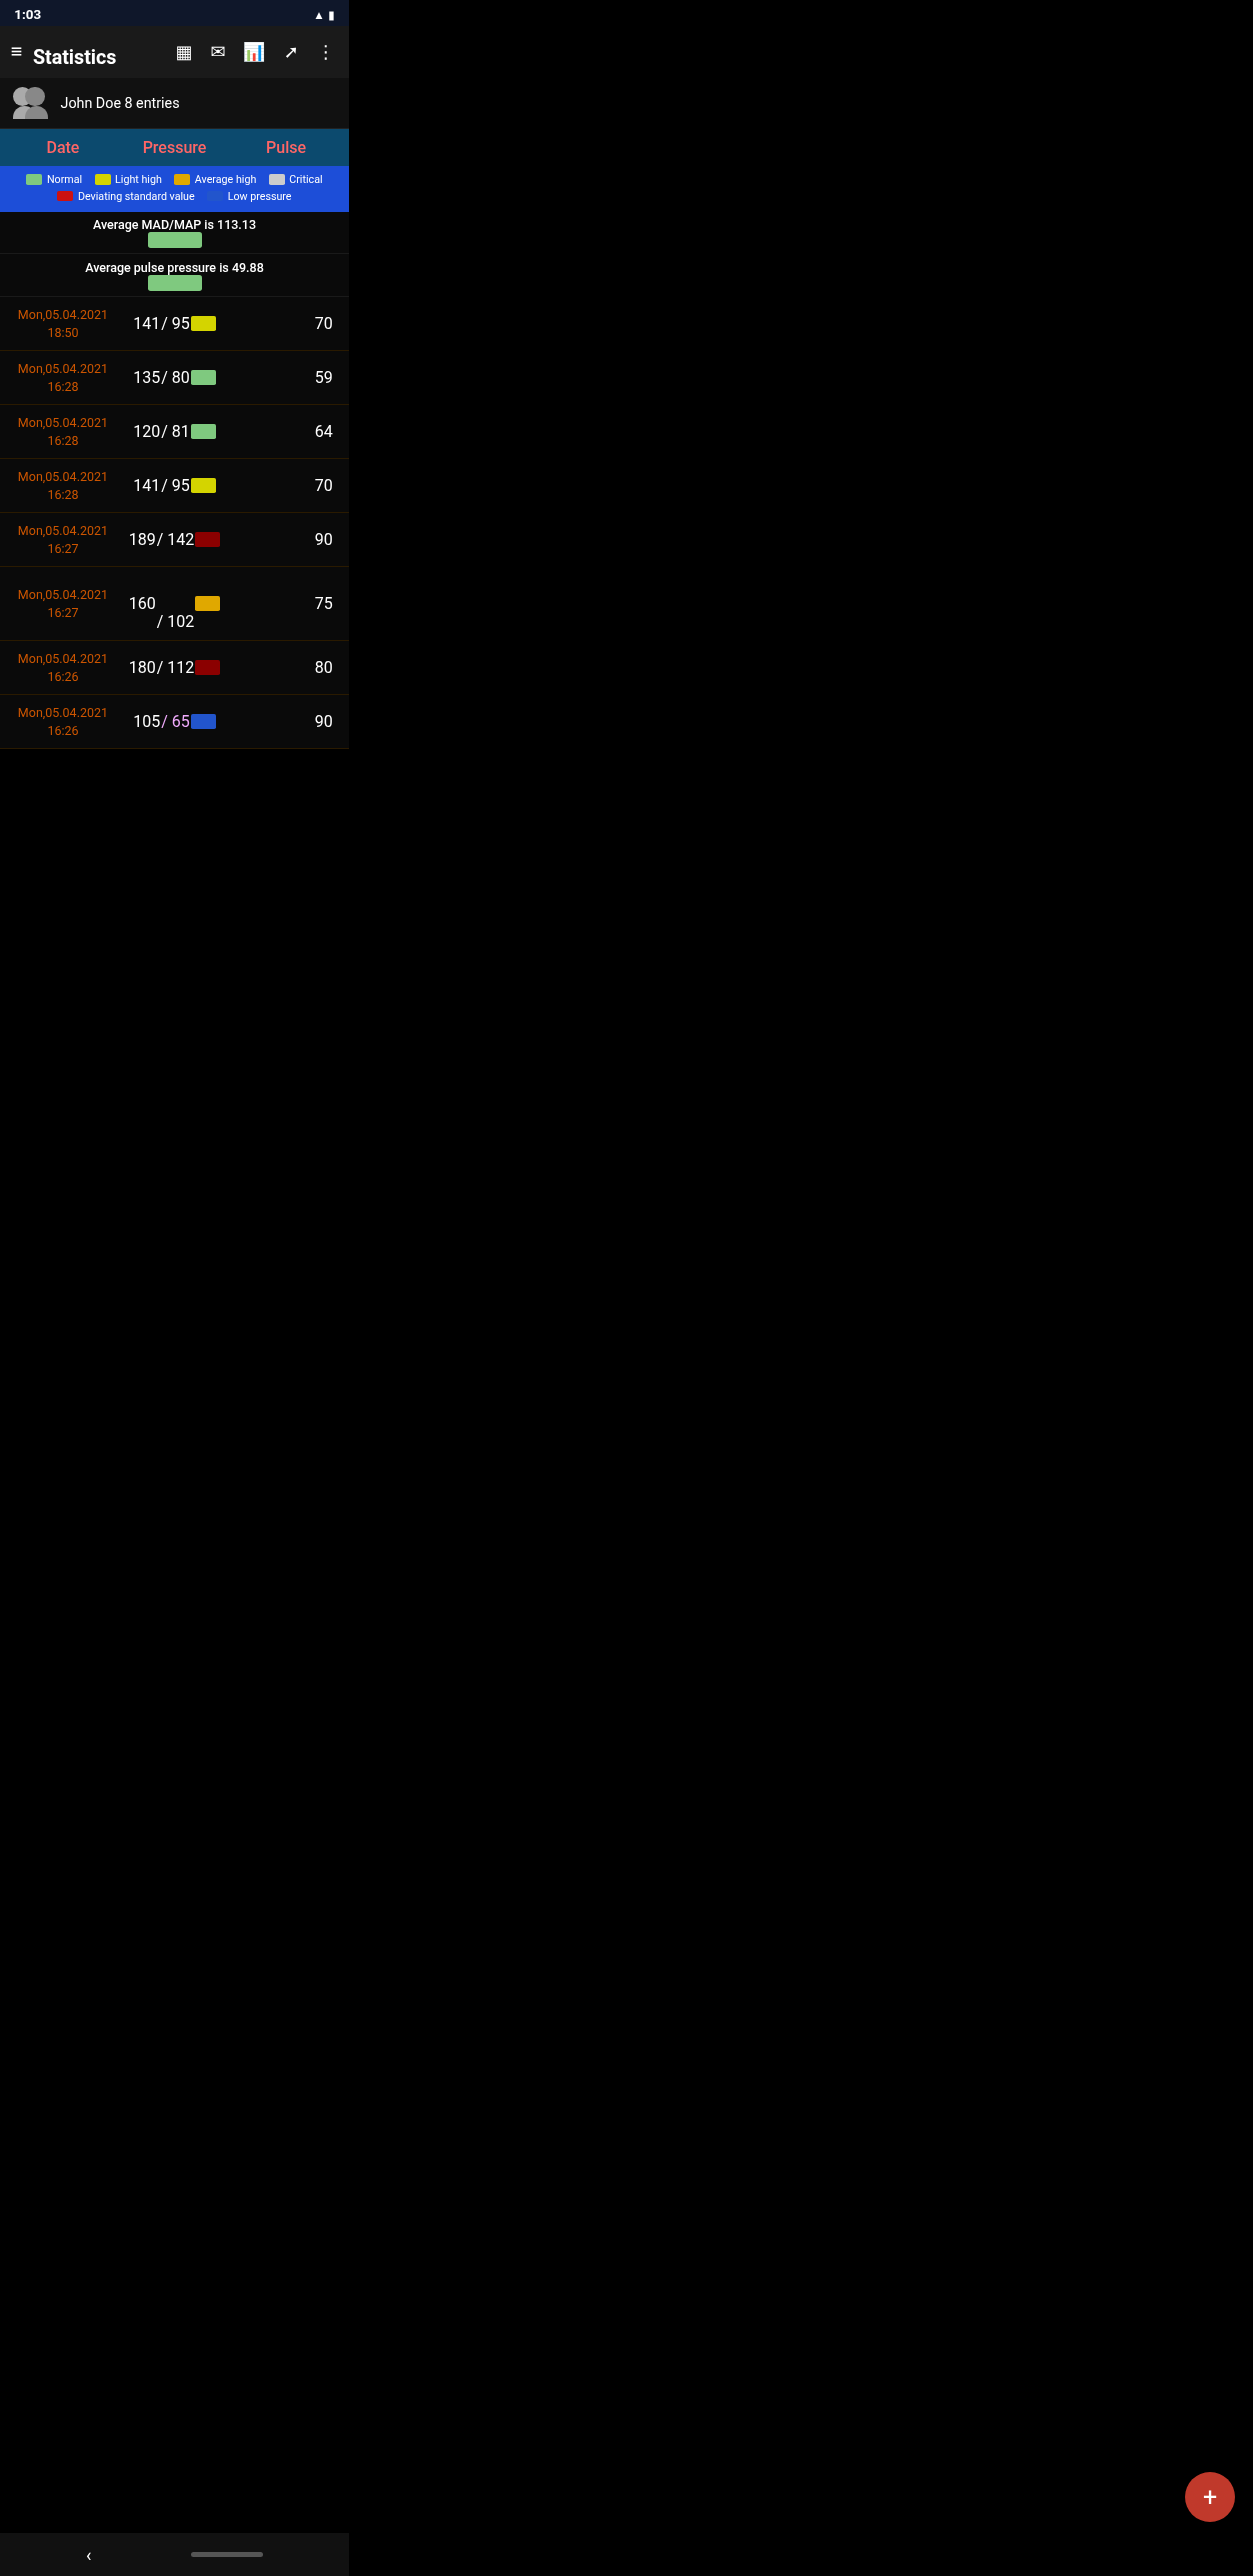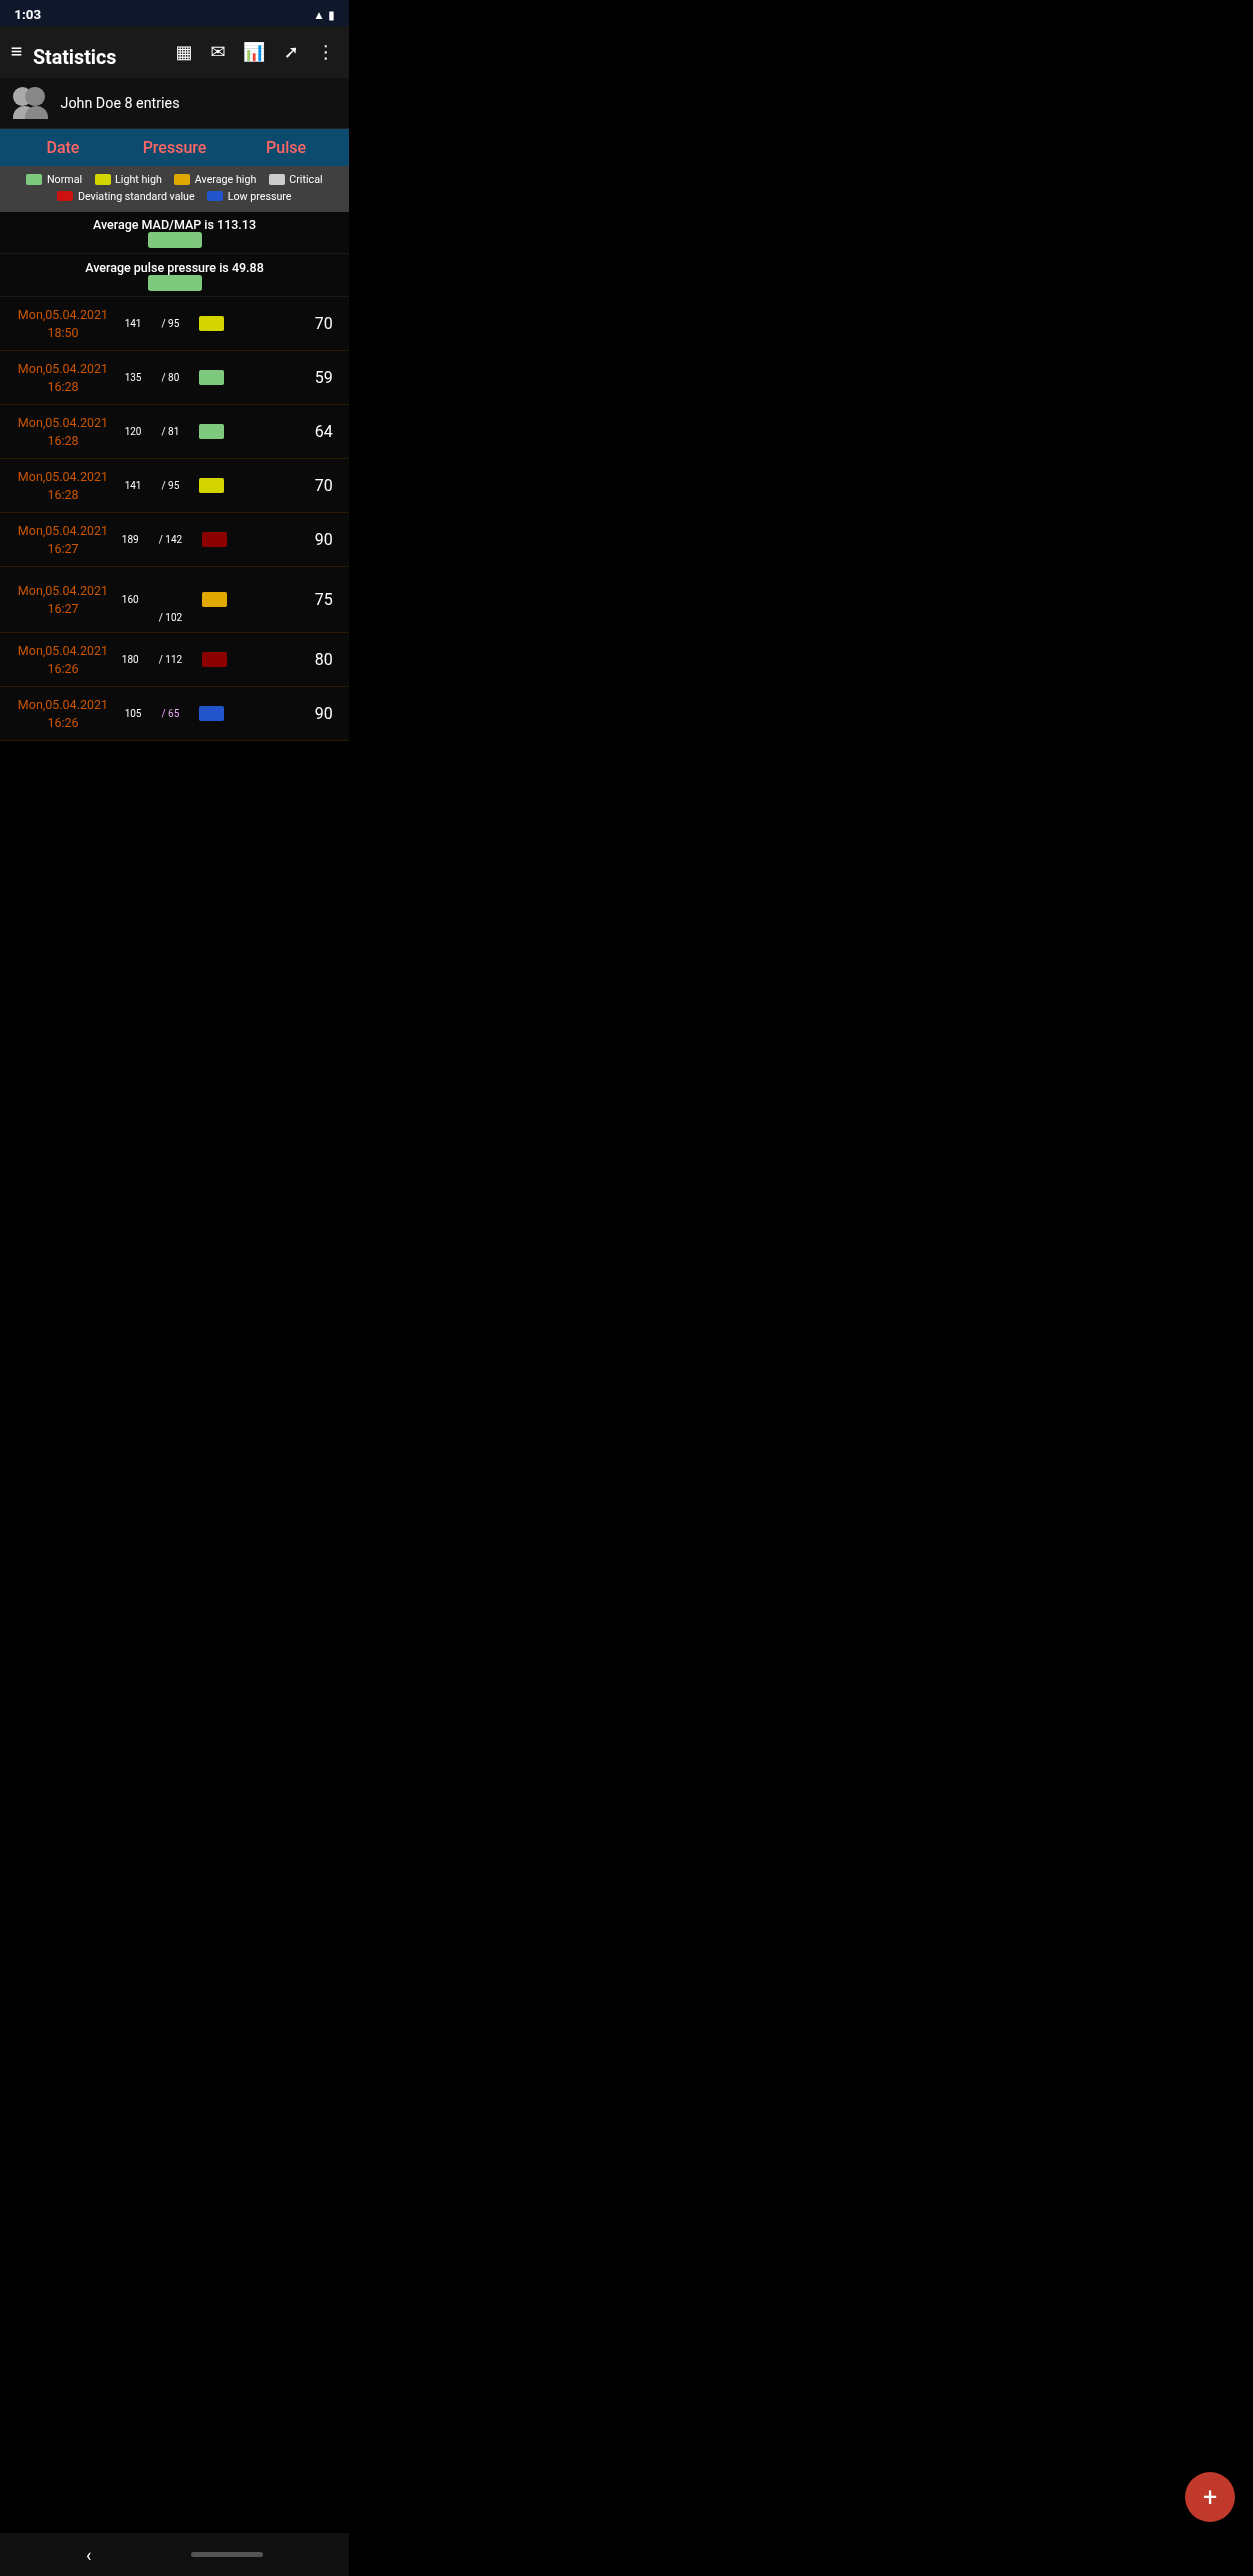--- a/index.html
+++ b/index.html
@@ -129,21 +129,21 @@
     }
     .table-header-cell {
       font-size: 16px;
       color: #ff6666;
       text-align: center;
       font-weight: 500;
     }
 
     
     .legend {
-      background: #404040;
+      background: #1d4ed8;
       padding: 7.2px 9px 5.4px;
     }
     .legend-row {
       display: flex;
       align-items: center;
       justify-content: center;
       flex-wrap: wrap;
       gap: 5.4px 12.5px;
       margin-bottom: 3.6px;
     }
@@ -195,22 +195,22 @@
     .data-date {
       font-size: 12.5px;
       color: #cc5500;
       text-align: center;
       line-height: 1.4;
     }
     .data-pressure {
       display: flex;
       align-items: center;
       justify-content: center;
-      gap: 20px;
-      font-size: 10px;
+      gap: 1px;
+      font-size: 16px;
       color: #fff;
     }
     .pressure-indicator {
       width: 25px;
       height: 14.3px;
       border-radius: 1.8px;
       flex-shrink: 0;
     }
     .data-pulse {
       font-size: 16px;

